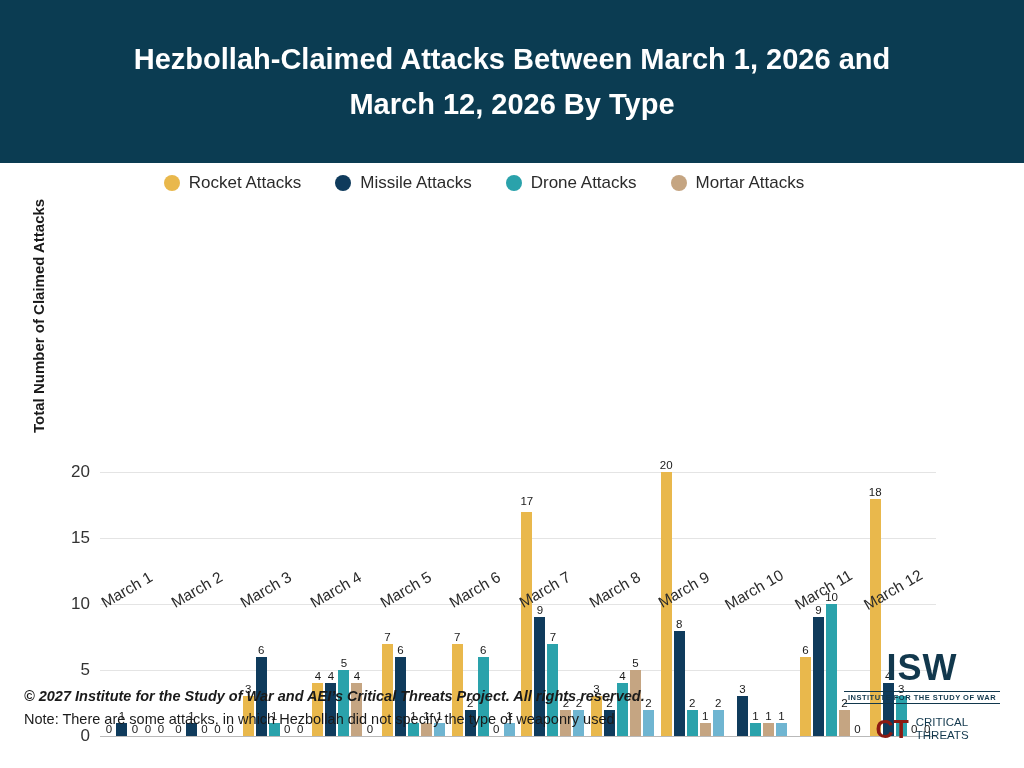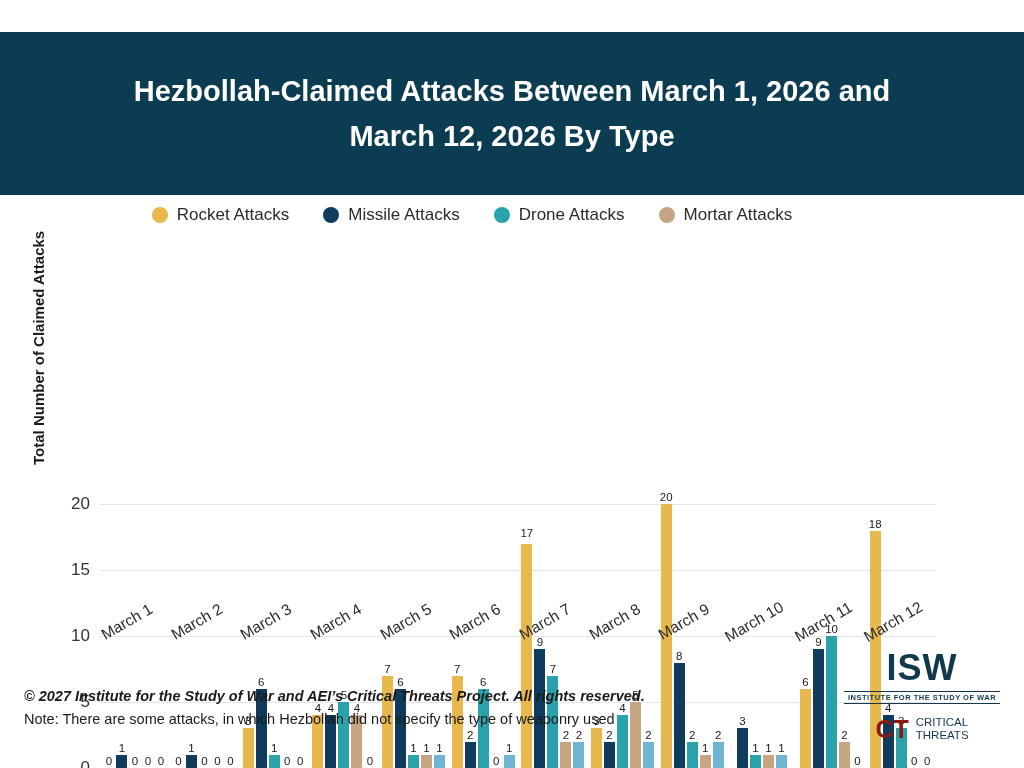--- a/index.html
+++ b/index.html
@@ -16,39 +16,38 @@
   }
   .header {
     background: #0b3c52;
     width: 1024px;
     height: 163px;
     box-sizing: border-box;
     display: flex;
     align-items: center;
     justify-content: center;
     flex-direction: column;
-    margin-top: 32px;
   }
   .header-title {
     color: #ffffff;
     font-size: 29px;
     font-weight: bold;
     text-align: center;
     line-height: 1.55;
     max-width: 840px;
   }
   .chart-area {
     position: relative;
     width: 1024px;
     height: 520px;
   }
   .legend {
     position: absolute;
     top: 10px;
-    left: 4px;
+    left: 16px;
     width: 936px;
     text-align: center;
   }
   .legend-row {
     display: flex;
     justify-content: center;
     align-items: center;
     gap: 34px;
     margin-bottom: 12px;
   }

